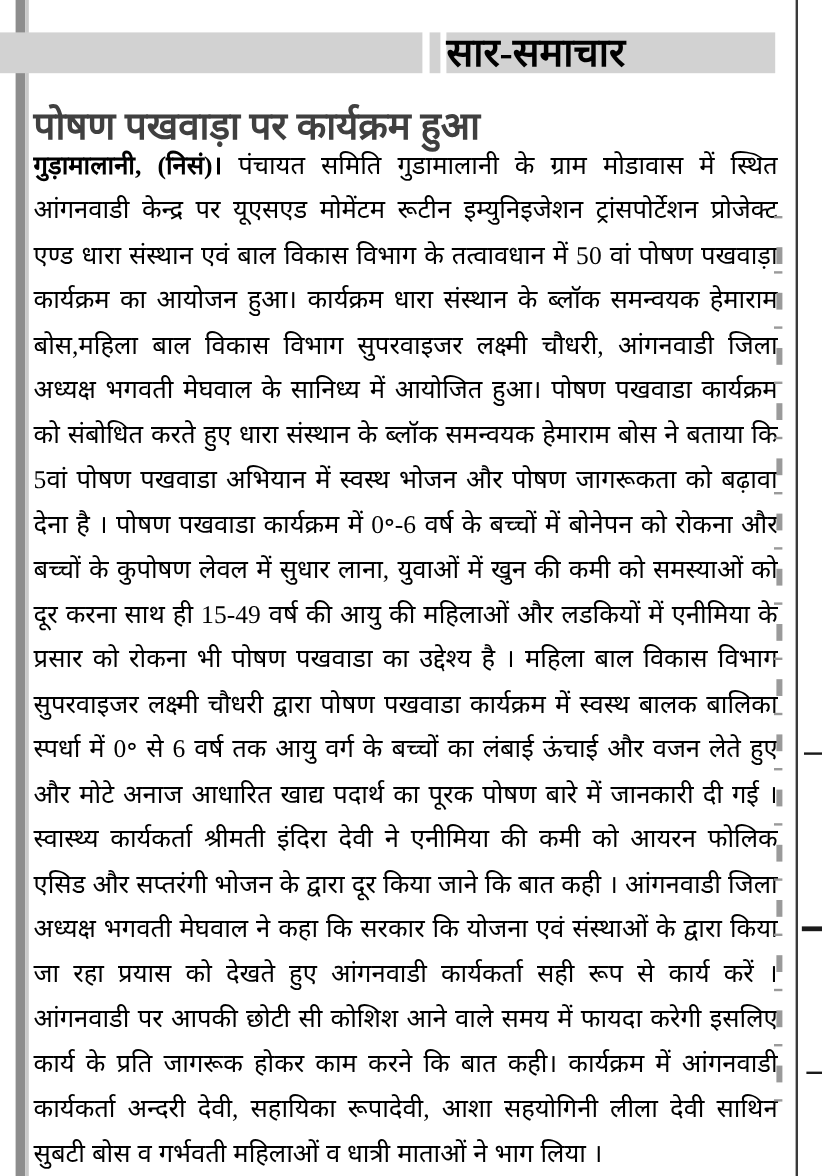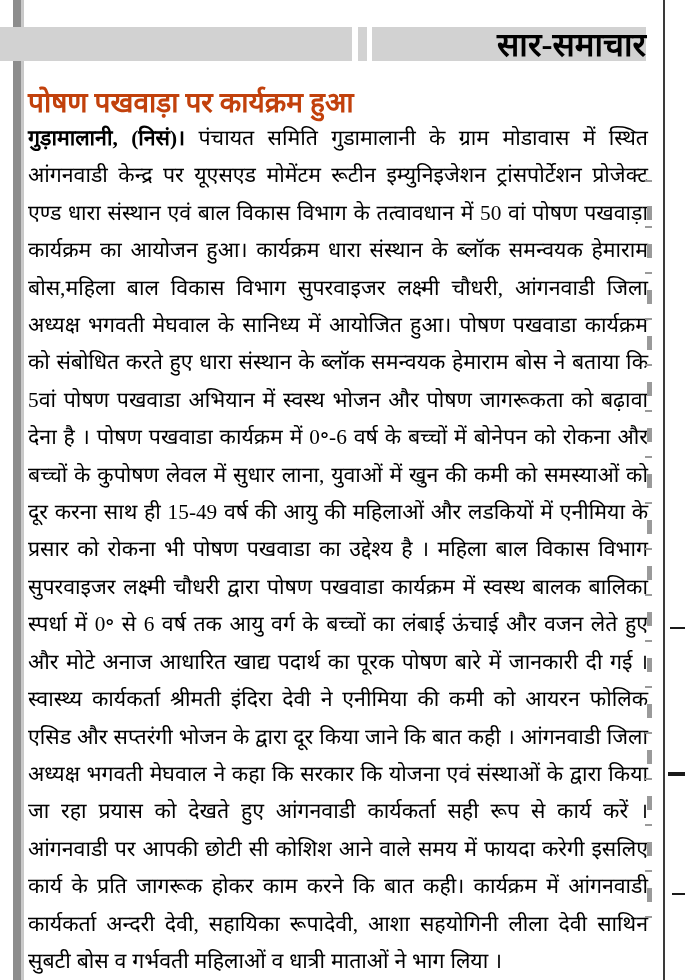--- a/index.html
+++ b/index.html
@@ -99,41 +99,41 @@
   .seg-b { left: 358px; width: 9px;  }
   .seg-c { left: 372px; width: 274px; }
 
   .kicker-title {
     position: absolute;
     left: 372px;
     top: 24px;
     width: 274px;
     height: 42px;
     line-height: 42px;
-    text-align: right;
+    text-align: left;
     font-family: "Liberation Serif", "DejaVu Serif", serif;
     font-weight: 700;
     font-size: 33px;
     letter-spacing: 0px;
     color: #000;
     white-space: nowrap;
     z-index: 4;
   }
 
   
   .headline {
     position: absolute;
     left: 28px;
     top: 62px;
     width: 620px;
     font-weight: 700;
-    font-size: 28px;
+    font-size: 32px;
     line-height: 44px;
     letter-spacing: 0px;
-    color: #c2410c;
+    color: #404040;
     white-space: nowrap;
   }
 
   
   .article-body {
     position: absolute;
     left: 28px;
     top: 120px;
     width: 620px;
     font-size: 21.3px;

